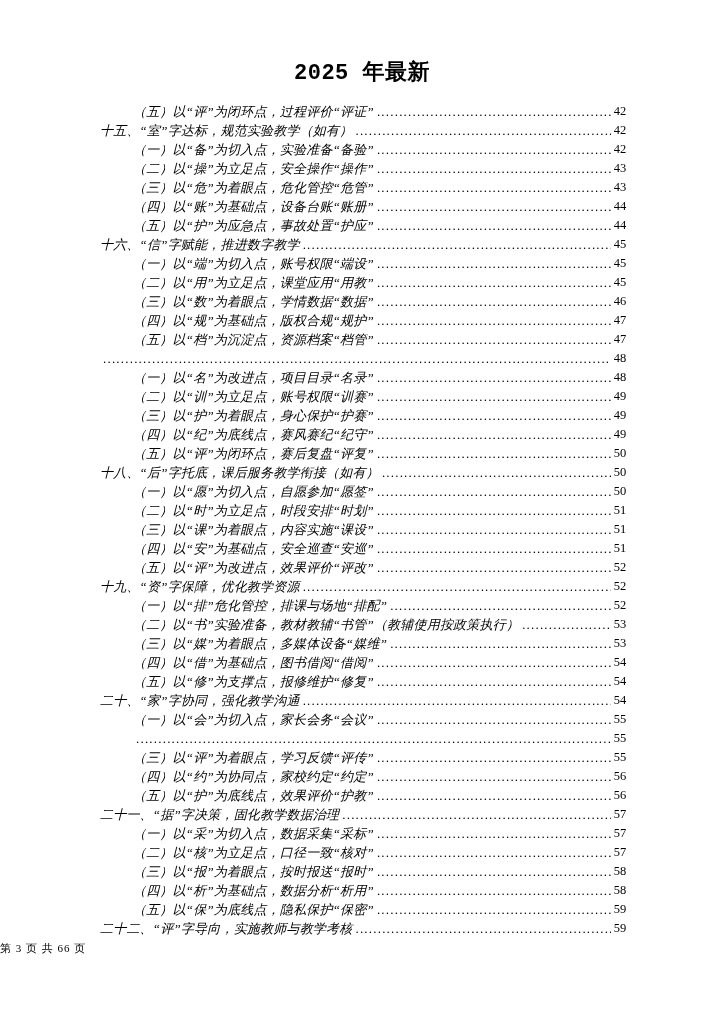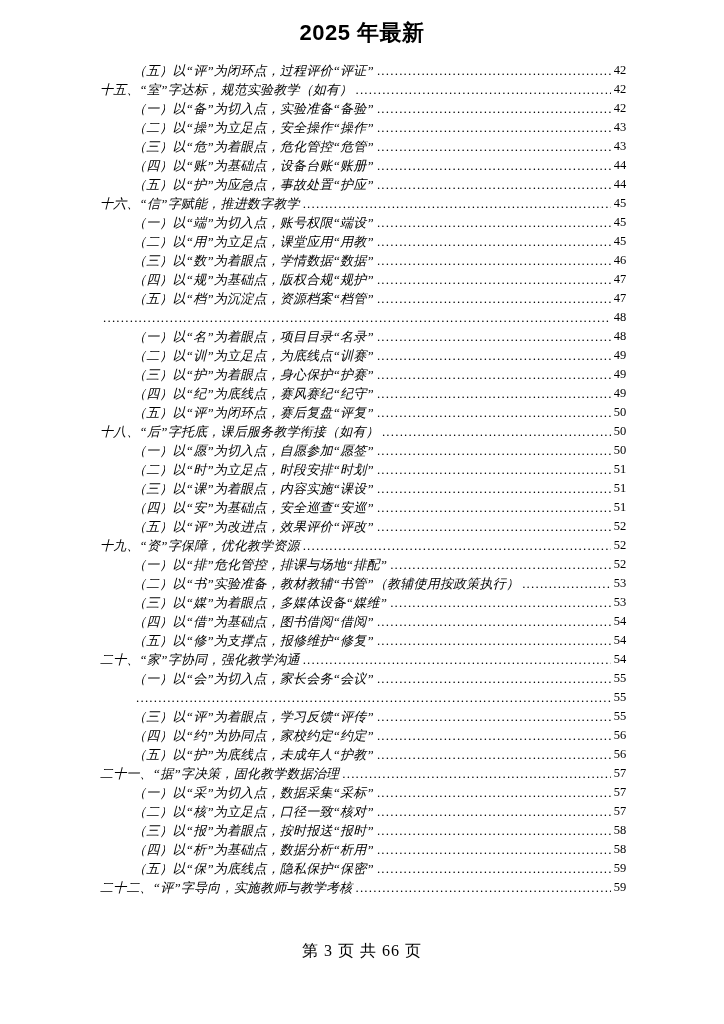--- a/index.html
+++ b/index.html
@@ -7,23 +7,23 @@
     position: relative;
     width: 724px;
     height: 1024px;
     background: #ffffff;
     color: #000000;
     font-family: "Liberation Serif", serif;
     overflow: hidden;
   }
   .title {
     margin: 0;
-    padding-top: 18px;
+    padding-top: 59px;
     text-align: center;
-    font-family: Liberation Sans, sans-serif;
+    font-family: Liberation Mono, monospace;
     font-weight: 700;
     font-size: 22px;
     line-height: 30px;
     letter-spacing: 0.5px;
   }
   .toc {
     margin: 13px 97px 0 100px;
   }
   .toc-line {
     display: flex;
@@ -55,22 +55,22 @@
     font-size: 12.5px;
     font-style: normal;
     text-align: center;
     min-width: 14px;
   }
   .footer {
     position: absolute;
     left: 0;
     right: 0;
     top: 941px;
-    text-align: center;
-    font-size: 16px;
+    text-align: left;
+    font-size: 11px;
     letter-spacing: 1px;
     color: #000;
   }
 </style>
 </head>
 <body>
 
 <div class="page">
   <h1 class="title">2025 年最新</h1>
   <div class="toc" id="toc">
@@ -137,26 +137,26 @@
       <div class="toc-line level-2">
         <span class="toc-text">（五）以“档”为沉淀点，资源档案“档管”</span>
         <span class="leader"></span>
         <span class="pageno">47</span>
       </div>
       <div class="toc-line level-1">
         <span class="leader"></span>
         <span class="pageno">48</span>
       </div>
       <div class="toc-line level-2">
-        <span class="toc-text">（一）以“名”为着眼点，项目目录“名录”</span>
+        <span class="toc-text">（一）以“名”为改进点，项目目录“名录”</span>
         <span class="leader"></span>
         <span class="pageno">48</span>
       </div>
       <div class="toc-line level-2">
-        <span class="toc-text">（二）以“训”为立足点，为底线点“训赛”</span>
+        <span class="toc-text">（二）以“训”为立足点，账号权限“训赛”</span>
         <span class="leader"></span>
         <span class="pageno">49</span>
       </div>
       <div class="toc-line level-2">
         <span class="toc-text">（三）以“护”为着眼点，身心保护“护赛”</span>
         <span class="leader"></span>
         <span class="pageno">49</span>
       </div>
       <div class="toc-line level-2">
         <span class="toc-text">（四）以“纪”为底线点，赛风赛纪“纪守”</span>
@@ -246,21 +246,21 @@
         <span class="toc-text">（三）以“评”为着眼点，学习反馈“评传”</span>
         <span class="leader"></span>
         <span class="pageno">55</span>
       </div>
       <div class="toc-line level-2">
         <span class="toc-text">（四）以“约”为协同点，家校约定“约定”</span>
         <span class="leader"></span>
         <span class="pageno">56</span>
       </div>
       <div class="toc-line level-2">
-        <span class="toc-text">（五）以“护”为底线点，未成年人“护教”</span>
+        <span class="toc-text">（五）以“护”为底线点，效果评价“护教”</span>
         <span class="leader"></span>
         <span class="pageno">56</span>
       </div>
       <div class="toc-line level-1">
         <span class="toc-text">二十一、“据”字决策，固化教学数据治理</span>
         <span class="leader"></span>
         <span class="pageno">57</span>
       </div>
       <div class="toc-line level-2">
         <span class="toc-text">（一）以“采”为切入点，数据采集“采标”</span>

